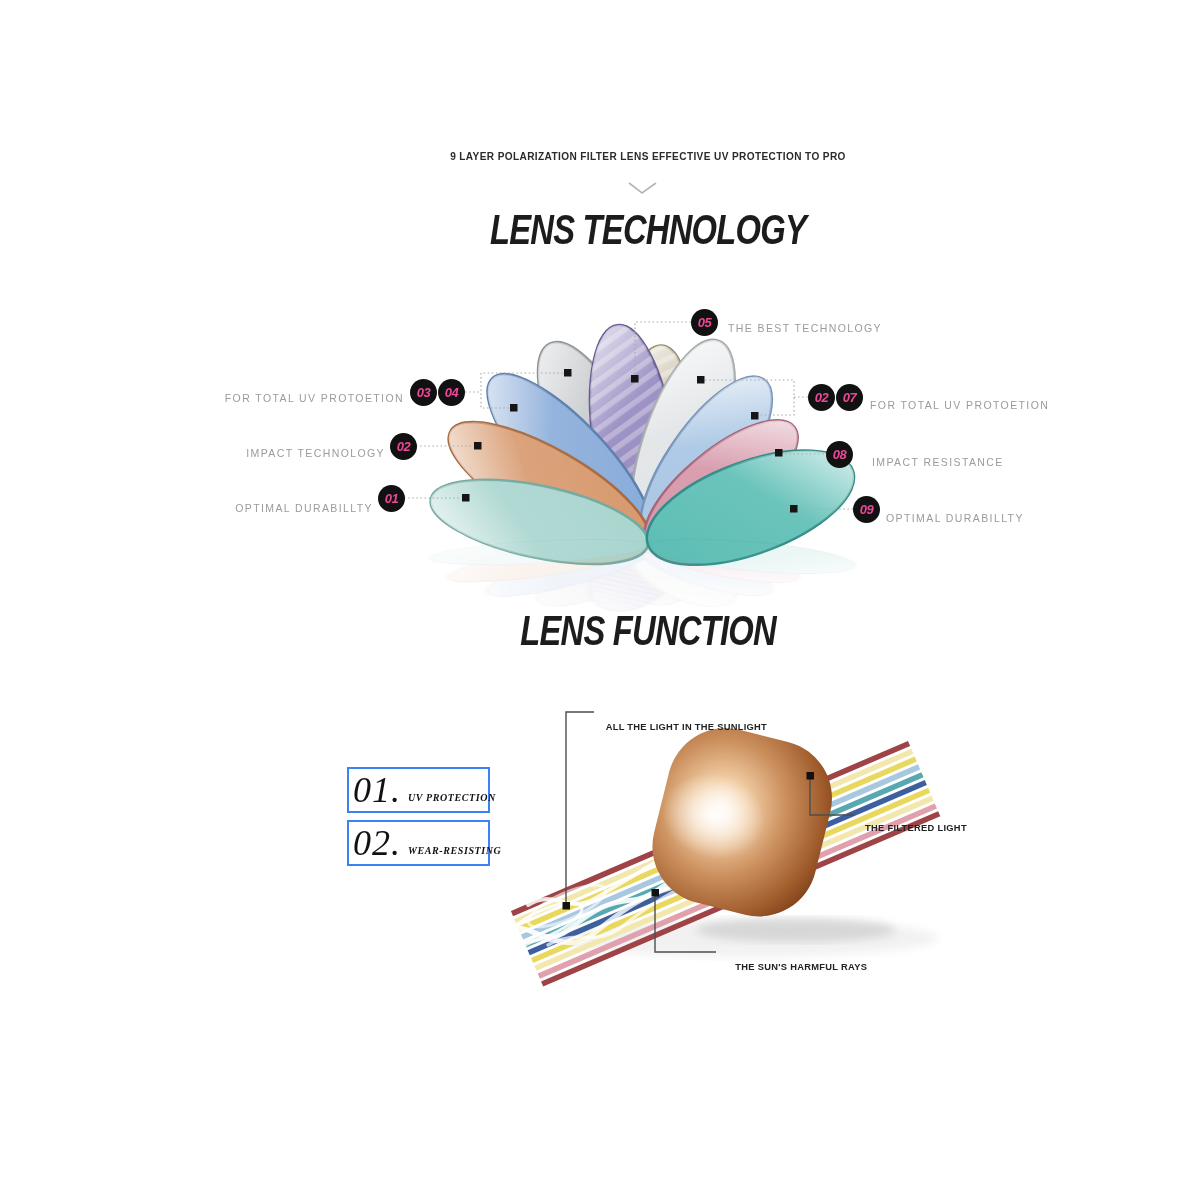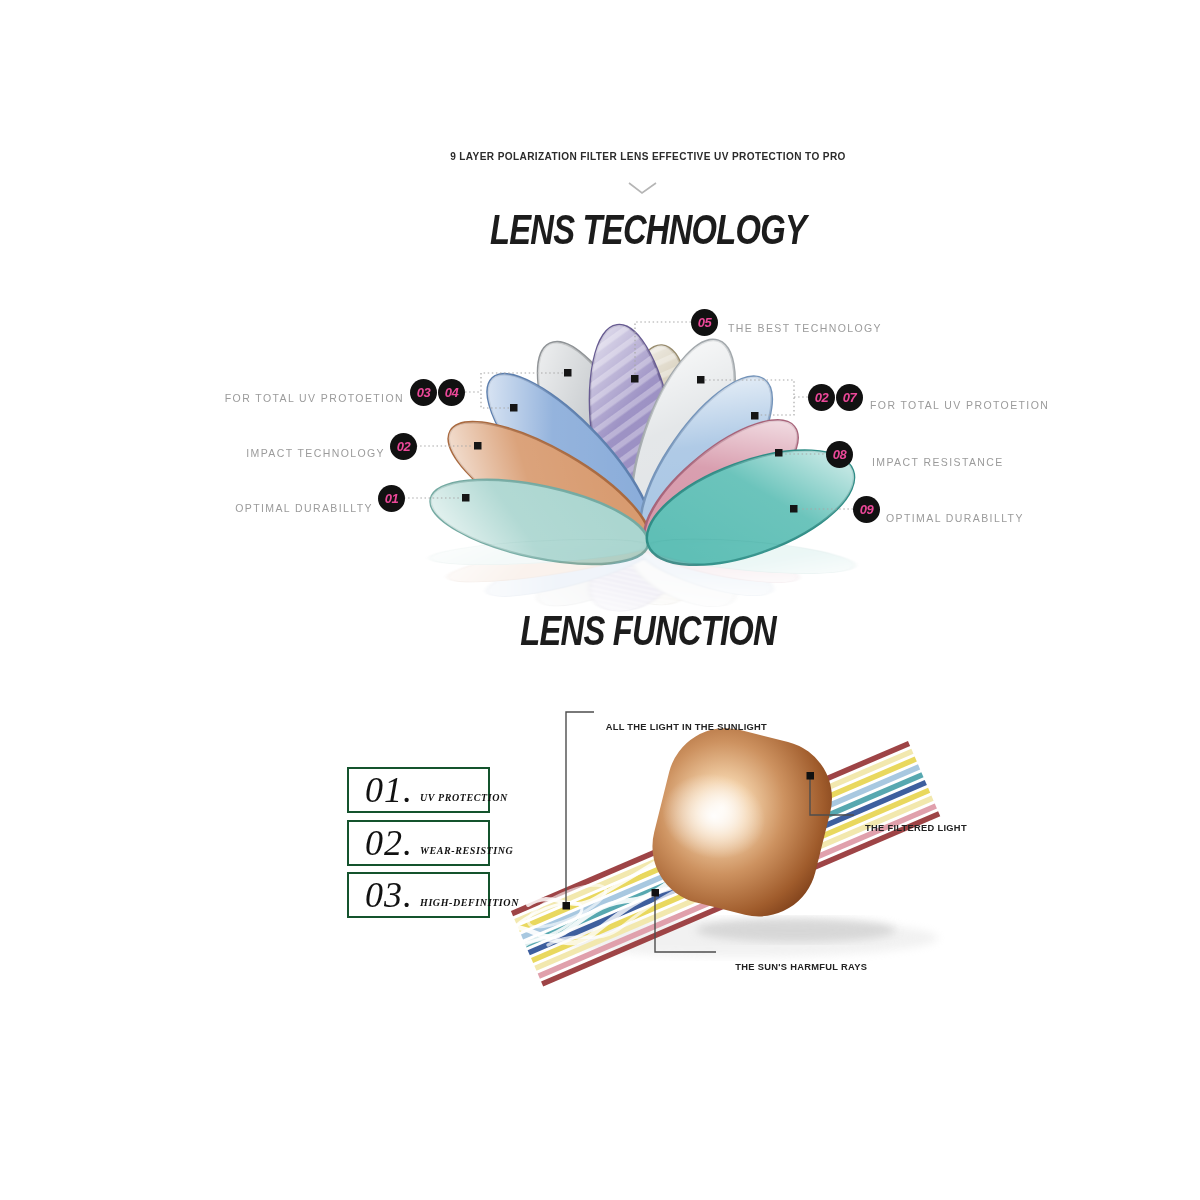--- a/index.html
+++ b/index.html
@@ -9,22 +9,22 @@
   .tagline{left:0;right:0;top:150px;text-align:center;font-size:10.5px;font-weight:bold;
            color:#2b2b2b;letter-spacing:0.4px;transform:scaleX(0.96);white-space:nowrap;}
   .big-title{left:0;right:0;text-align:center;font-size:42px;font-weight:bold;font-style:italic;
              color:#1c1c1c;transform:scaleX(0.78);letter-spacing:-1px;line-height:1;white-space:nowrap;}
   .badge{width:27px;height:27px;border-radius:50%;background:#111;color:#ec4899;display:flex;
          align-items:center;justify-content:center;font-size:13px;font-weight:bold;font-style:italic;
          letter-spacing:-0.5px;}
   .callout-label{font-size:10.5px;color:#9b9b9b;letter-spacing:1.4px;white-space:nowrap;line-height:1;text-align:right;}
   .fn-label{font-size:9.5px;font-weight:bold;color:#222;letter-spacing:0.3px;white-space:nowrap;
             transform:scaleX(0.98);line-height:1;}
-  .feature-box{width:143px;height:46px;border:2px solid #14532d;background:#fff;display:flex;
-               align-items:flex-end;padding:2px 8px 5px 16px;box-sizing:border-box;}
+  .feature-box{width:143px;height:46px;border:2px solid #3b82f6;background:#fff;display:flex;
+               align-items:flex-end;padding:2px 8px 5px 4px;box-sizing:border-box;}
   .feature-num{font-family:"Liberation Serif",serif;font-style:italic;font-size:36px;line-height:0.82;
                color:#111;letter-spacing:1px;}
   .feature-sub{font-family:"Liberation Serif",serif;font-style:italic;font-weight:bold;font-size:10px;
                color:#111;letter-spacing:0.6px;margin-left:7px;padding-bottom:3px;white-space:nowrap;}
   svg{display:block;}
 </style>
 </head>
 <body>
 
 <div class="canvas">
@@ -201,22 +201,18 @@
   <div class="abs big-title" style="top:610px">LENS FUNCTION</div>
 
   <div class="abs feature-box" style="left:299px;top:767px">
     <span class="feature-num">01.</span>
     <span class="feature-sub">UV PROTECTION</span>
   </div>
   <div class="abs feature-box" style="left:299px;top:820px">
     <span class="feature-num">02.</span>
     <span class="feature-sub">WEAR-RESISTING</span>
   </div>
-  <div class="abs feature-box" style="left:299px;top:872px">
-    <span class="feature-num">03.</span>
-    <span class="feature-sub">HIGH-DEFINITION</span>
-  </div>
 
   <div class="abs fn-label" style="left:556px;top:722px">ALL THE LIGHT IN THE SUNLIGHT</div>
   <div class="abs fn-label" style="left:816px;top:823px">THE FILTERED LIGHT</div>
   <div class="abs fn-label" style="left:686px;top:962px">THE SUN'S HARMFUL RAYS</div>
 
 </div>
 
 </body></html>

